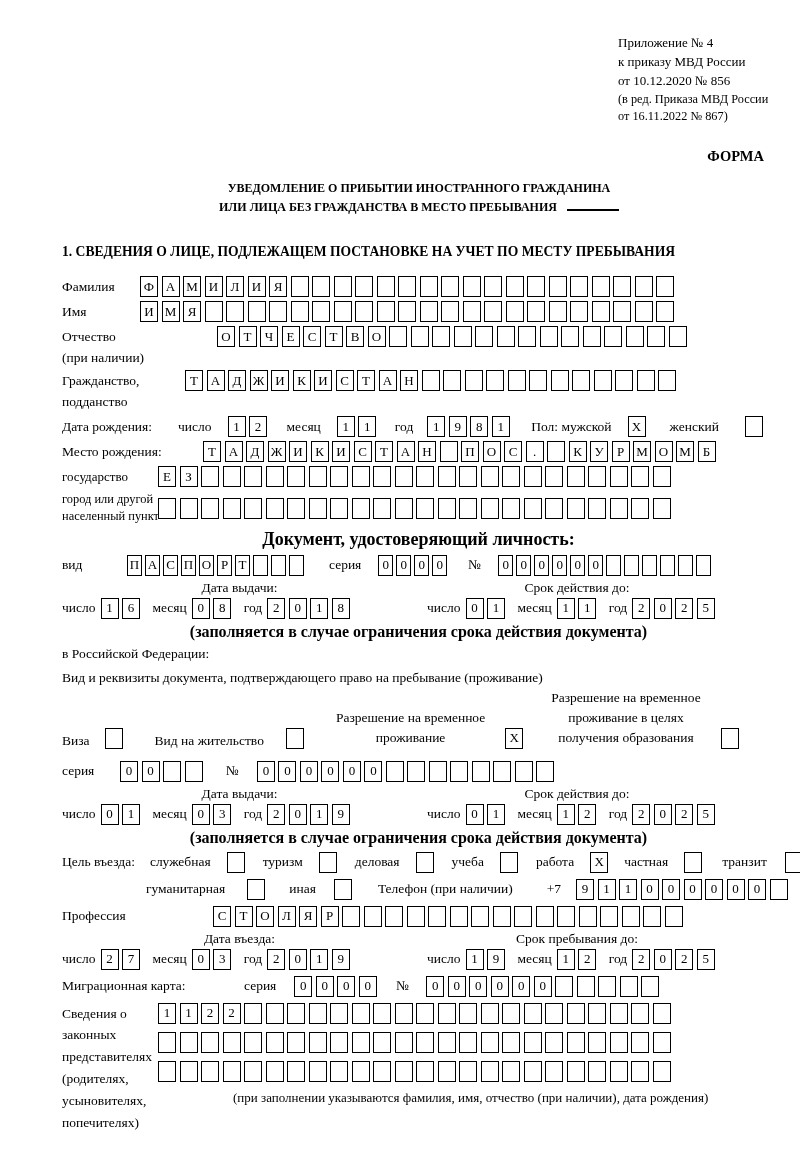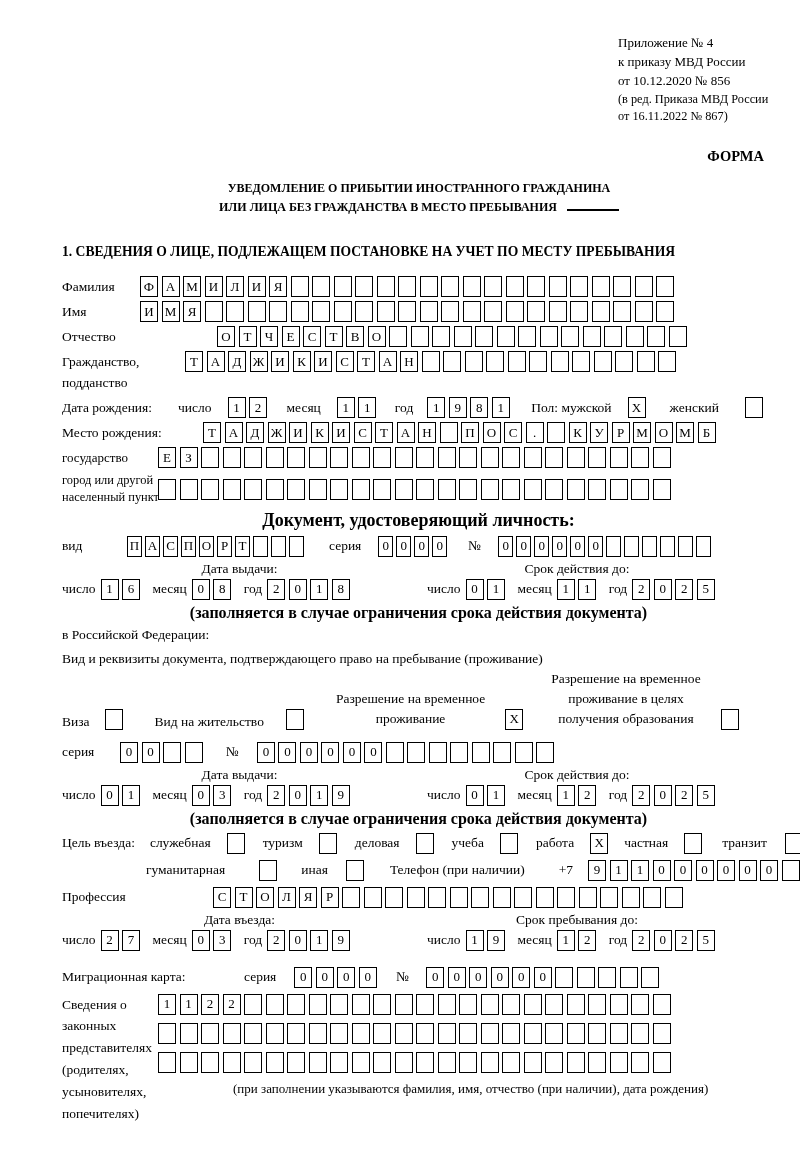--- a/index.html
+++ b/index.html
@@ -158,20 +158,21 @@
         <span class="cell"></span>
         <span class="cell"></span>
         <span class="cell"></span>
         <span class="cell"></span>
         <span class="cell"></span>
         <span class="cell"></span>
         <span class="cell"></span>
         <span class="cell"></span>
       </span>
   </div>
+  <div class="subline">(при наличии)</div>
 
   <div class="row">
     <span class="lbl" style="width:113px">Гражданство,</span>
     <span class="cells">
         <span class="cell">Т</span>
         <span class="cell">А</span>
         <span class="cell">Д</span>
         <span class="cell">Ж</span>
         <span class="cell">И</span>
         <span class="cell">К</span>
@@ -498,21 +499,21 @@
     <span class="box"></span>
     <span class="lbl" style="margin-left:8px;margin-right:6px">работа</span>
     <span class="box">X</span>
     <span class="lbl" style="margin-left:6px;margin-right:6px">частная</span>
     <span class="box"></span>
     <span class="lbl" style="margin-left:10px;margin-right:8px">транзит</span>
     <span class="box"></span>
   </div>
 
   <div class="row" style="margin-top:6px">
-    <span class="lbl" style="margin-left:84px;margin-right:24px">гуманитарная</span>
+    <span class="lbl" style="margin-left:84px;margin-right:12px">гуманитарная</span>
     <span class="box"></span>
     <span class="lbl" style="margin-left:14px;margin-right:8px">иная</span>
     <span class="box"></span>
     <span class="lbl" style="margin-left:16px">Телефон (при наличии)</span>
     <span class="lbl" style="margin-left:24px;margin-right:5px">+7</span>
     <span class="cells">
         <span class="cell">9</span>
         <span class="cell">1</span>
         <span class="cell">1</span>
         <span class="cell">0</span>
@@ -591,21 +592,21 @@
       <span class="lbl">год</span>
       <span class="cells">
           <span class="cell">2</span>
           <span class="cell">0</span>
           <span class="cell">2</span>
           <span class="cell">5</span>
         </span>
     </div>
   </div>
 
-  <div class="row" style="margin-top:16px">
+  <div class="row" style="margin-top:6px">
     <span class="lbl" style="width:160px">Миграционная карта:</span>
     <span class="lbl" style="margin-left:12px;margin-right:8px">серия</span>
     <span class="cells">
         <span class="cell">0</span>
         <span class="cell">0</span>
         <span class="cell">0</span>
         <span class="cell">0</span>
       </span>
     <span class="lbl" style="margin-left:6px;margin-right:7px">№</span>
     <span class="cells">

